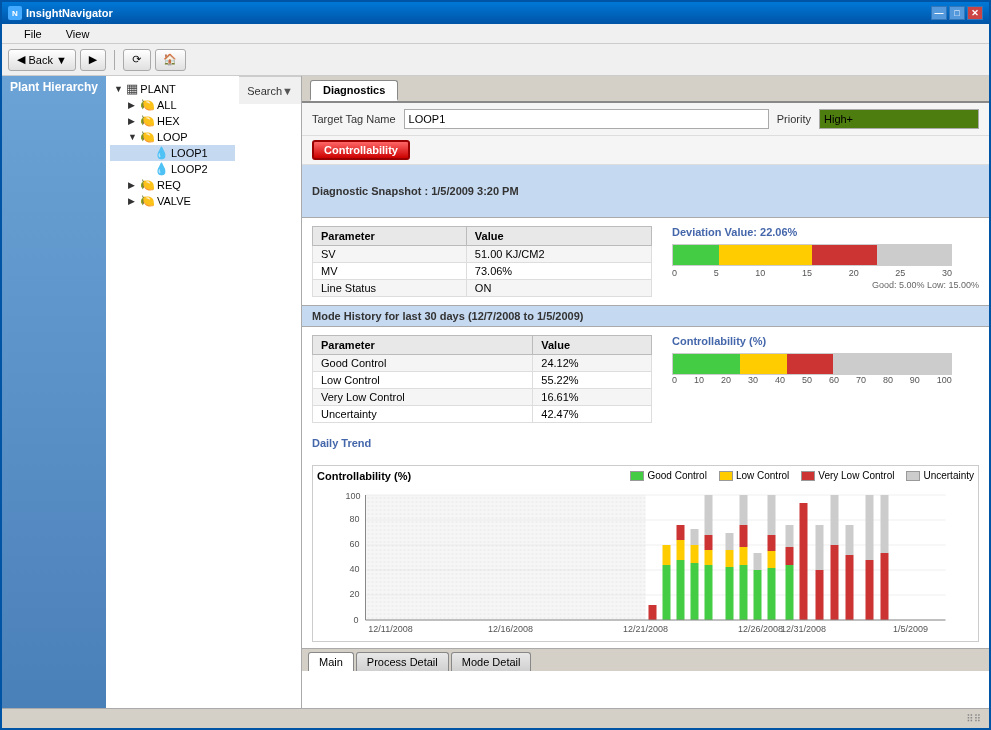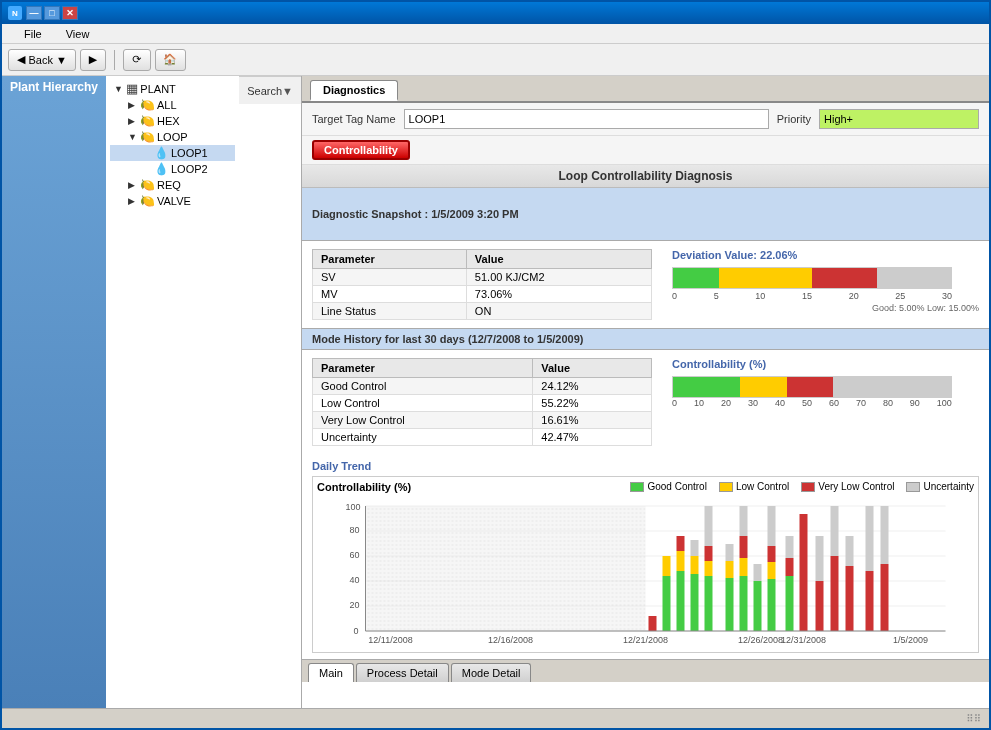--- a/index.html
+++ b/index.html
@@ -48,21 +48,21 @@
     .content-tab.active { background: white; border-bottom: 2px solid white; }
 
     
     .diag-content { flex: 1; background: white; display: flex; flex-direction: column; overflow: auto; }
 
     
     .tag-row { display: flex; align-items: center; padding: 6px 10px; gap: 8px; border-bottom: 1px solid #ddd; background: #f5f5f5; }
     .tag-label { font-size: 11px; color: #333; white-space: nowrap; }
     .tag-input { flex: 1; height: 20px; border: 1px solid #aaa; padding: 0 4px; font-size: 11px; background: white; }
     .priority-label { font-size: 11px; color: #333; white-space: nowrap; }
-    .priority-input { width: 160px; height: 20px; border: 1px solid #aaa; padding: 0 4px; font-size: 11px; background: #bef264; }
+    .priority-input { width: 160px; height: 20px; border: 1px solid #aaa; padding: 0 4px; font-size: 11px; background: #4d7c0f; }
 
     
     .ctrl-btn-row { padding: 4px 10px; background: #f5f5f5; border-bottom: 1px solid #ddd; }
     .ctrl-btn { background: linear-gradient(to bottom, #ff6666, #cc0000); border: 2px solid #990000; color: white; font-weight: bold; font-size: 11px; padding: 2px 10px; cursor: pointer; border-radius: 3px; }
 
     
     .section-header { background: linear-gradient(to bottom, #e8e8e8, #d8d8d8); text-align: center; padding: 4px; font-size: 12px; font-weight: bold; color: #333; border-bottom: 1px solid #bbb; }
 
     
     .snapshot-header { background: #c5d9f1; padding: 20px 10px; font-size: 11px; font-weight: bold; color: #333; border-bottom: 1px solid #aaa; }
@@ -87,21 +87,21 @@
 
     
     .mode-header { background: #c5d9f1; padding: 4px 10px; font-size: 11px; font-weight: bold; color: #333; border-bottom: 1px solid #aaa; border-top: 1px solid #aaa; }
 
     
     .ctrl-bar-bg { background: #f0f0f0; border: 1px solid #ccc; height: 20px; width: 280px; position: relative; overflow: hidden; display: flex; }
     .ctrl-pct-labels { display: flex; justify-content: space-between; width: 280px; font-size: 9px; color: #555; }
 
     
     .daily-trend { padding: 6px 10px; }
-    .daily-trend-title { font-size: 11px; font-weight: bold; color: #4466aa; margin-bottom: 4px; }
+    .daily-trend-title { font-size: 11px; font-weight: bold; color: #4466aa; margin-bottom: 16px; }
     .chart-wrapper { border: 1px solid #ccc; background: white; padding: 4px; }
     .chart-legend { display: flex; gap: 12px; font-size: 10px; margin-bottom: 4px; justify-content: flex-end; }
     .legend-item { display: flex; align-items: center; gap: 3px; }
     .legend-color { width: 14px; height: 10px; border: 1px solid #999; }
 
     
     .bottom-tabs { display: flex; border-top: 1px solid #aaa; background: #d4d0c8; padding: 3px 6px 0; text-align: right; }
     .bottom-tab { background: linear-gradient(to bottom, #e8e8e8, #d0d0d0); border: 1px solid #888; border-bottom: none; padding: 3px 10px; font-size: 11px; cursor: pointer; border-radius: 3px 3px 0 0; margin-right: 2px; }
     .bottom-tab.active { background: white; }
 
@@ -112,20 +112,21 @@
     
     .trend-chart { width: 100%; height: 150px; }
   </style>
 </head>
 <body>
 
 <div class="window">
 
   <div class="title-bar">
     <div class="title-bar-icon">N</div>
+    <span class="title-bar-text">InsightNavigator</span>
     <div class="title-bar-controls">
       <div class="title-bar-btn">—</div>
       <div class="title-bar-btn">□</div>
       <div class="title-bar-btn close">✕</div>
     </div>
   </div>
 
   <div class="menu-bar">
     <span class="menu-item">File</span>
     <span class="menu-item">View</span>
@@ -221,21 +222,20 @@
           <span class="tag-label">Target Tag Name</span>
           <input class="tag-input" type="text" value="LOOP1" style="">
           <span class="priority-label">Priority</span>
           <input class="priority-input" type="text" value="High+" style="">
         </div>
 
         <div class="ctrl-btn-row">
           <button class="ctrl-btn">Controllability</button>
         </div>
 
-        <div class="section-header">Loop Controllability Diagnosis</div>
 
         <div class="snapshot-header">Diagnostic Snapshot : 1/5/2009 3:20 PM</div>
 
         <div class="two-col">
           <table class="param-table">
             <tbody>
                 <tr>
               <th>Parameter</th>
               <th>Value</th>
             </tr>

